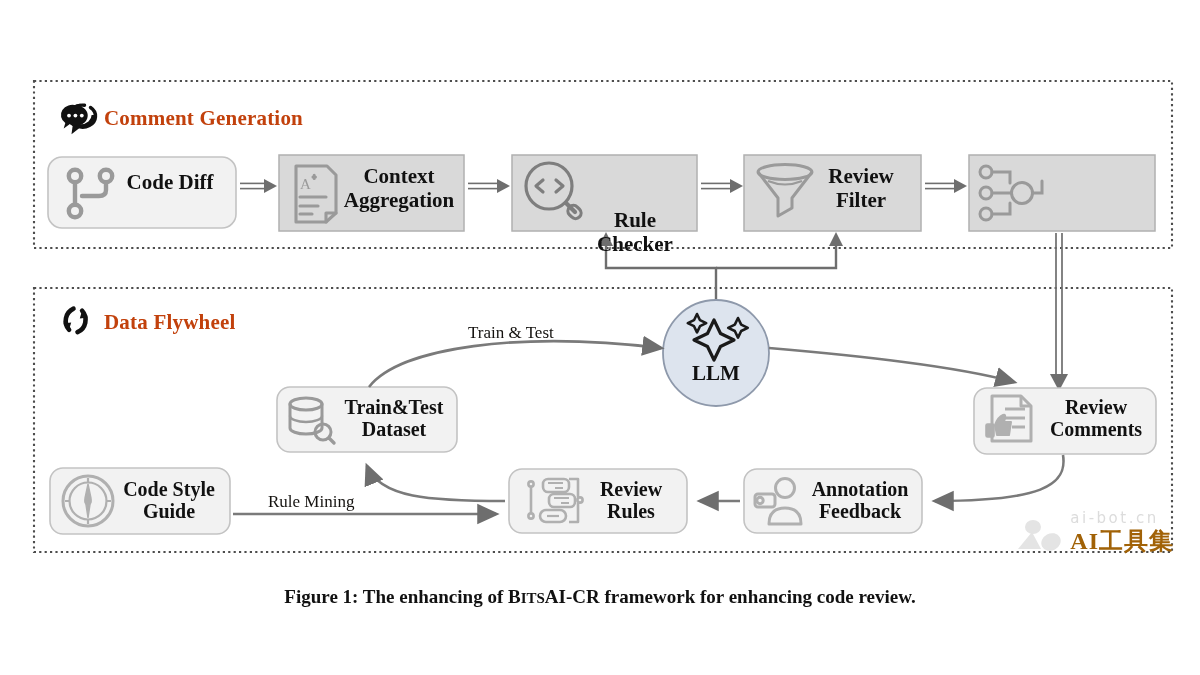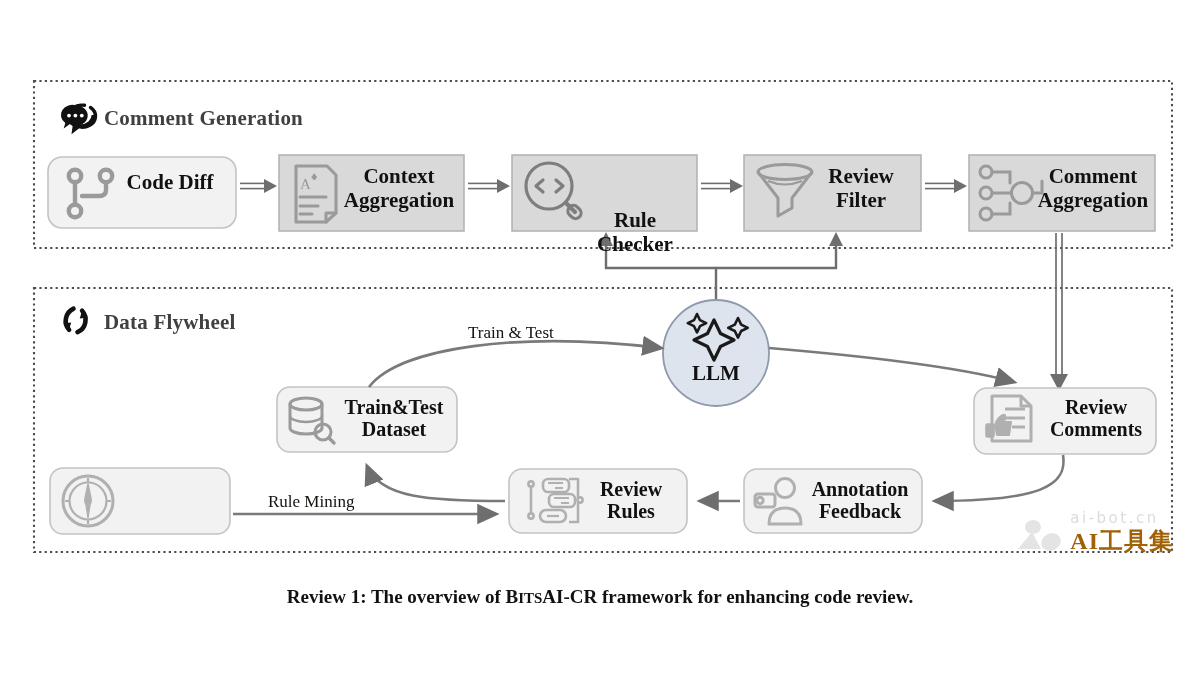--- a/index.html
+++ b/index.html
@@ -20,21 +20,21 @@
     text-align:center;
     line-height:1.12;
     white-space:pre-line;
     pointer-events:none;
   }
   .panel-title{
     position:absolute;
     font-family:"Liberation Serif", serif;
     font-weight:bold;
     font-size:21px;
-    color:#404040;
+    color:#c2410c;
     letter-spacing:.2px;
   }
   .edge-label{
     position:absolute;
     font-family:"Liberation Serif", serif;
     font-size:17px;
     color:#14120f;
     white-space:nowrap;
   }
   .caption{
@@ -281,46 +281,46 @@
 
   <div class="node-label" style="left:338px;top:165px;width:122px;font-size:21px;">Context
 Aggregation</div>
 
   <div class="node-label" style="left:580px;top:165px;width:110px;font-size:21px;margin-top:44px;">Rule
 Checker</div>
 
   <div class="node-label" style="left:806px;top:165px;width:110px;font-size:21px;">Review
 Filter</div>
 
-  <div class="node-label" style="left:1030px;top:165px;width:126px;font-size:21px;">Comment
-Aggregation</div>
 
   <div class="node-label" style="left:683px;top:362px;width:66px;font-size:21px;">LLM</div>
 
   <div class="node-label" style="left:335px;top:396px;width:118px;font-size:20px;text-align:center;">Train&amp;Test
 Dataset</div>
 
   <div class="node-label" style="left:1038px;top:396px;width:116px;font-size:20px;">Review
 Comments</div>
 
   <div class="node-label" style="left:800px;top:478px;width:120px;font-size:20px;">Annotation
 Feedback</div>
 
   <div class="node-label" style="left:578px;top:478px;width:106px;font-size:20px;">Review
 Rules</div>
 
+  <div class="node-label" style="left:110px;top:478px;width:118px;font-size:20px;">Code Style
+Guide</div>
 
   <div class="edge-label" style="left:468px;top:323px;">Train &amp; Test</div>
   <div class="edge-label" style="left:268px;top:492px;">Rule Mining</div>
 
   <div class="wm">
     <svg class="wm-mark" width="48" height="34" viewBox="0 0 48 34">
       <ellipse cx="17" cy="10" rx="8" ry="7" fill="#e4e4e4"></ellipse>
       <path d="M2,32 L16,15 L25,32 z" fill="#e4e4e4"></path>
       <ellipse cx="35" cy="25" rx="10" ry="8.5" transform="rotate(-28 35 25)" fill="#e4e4e4"></ellipse>
     </svg>
     <div class="wm-top">ai-bot.cn</div>
     <div class="wm-bot">AI工具集</div>
   </div>
 
-  <div class="caption"><span>Review 1: The overview of B</span><span class="sc">ITS</span><span>AI-CR framework for enhancing code review.</span></div>
+  <div class="caption"><span>Figure 1: The enhancing of B</span><span class="sc">ITS</span><span>AI-CR framework for enhancing code review.</span></div>
 
 </div>
 
 </body></html>

